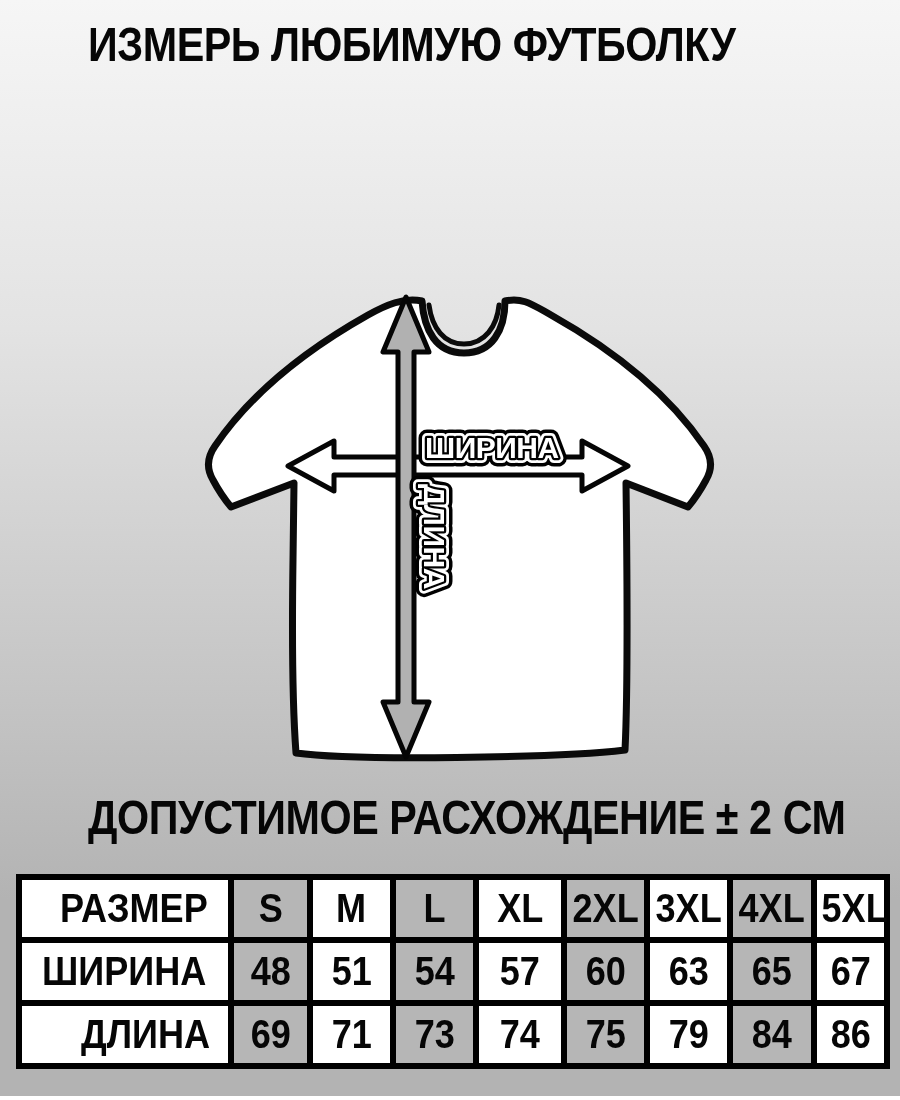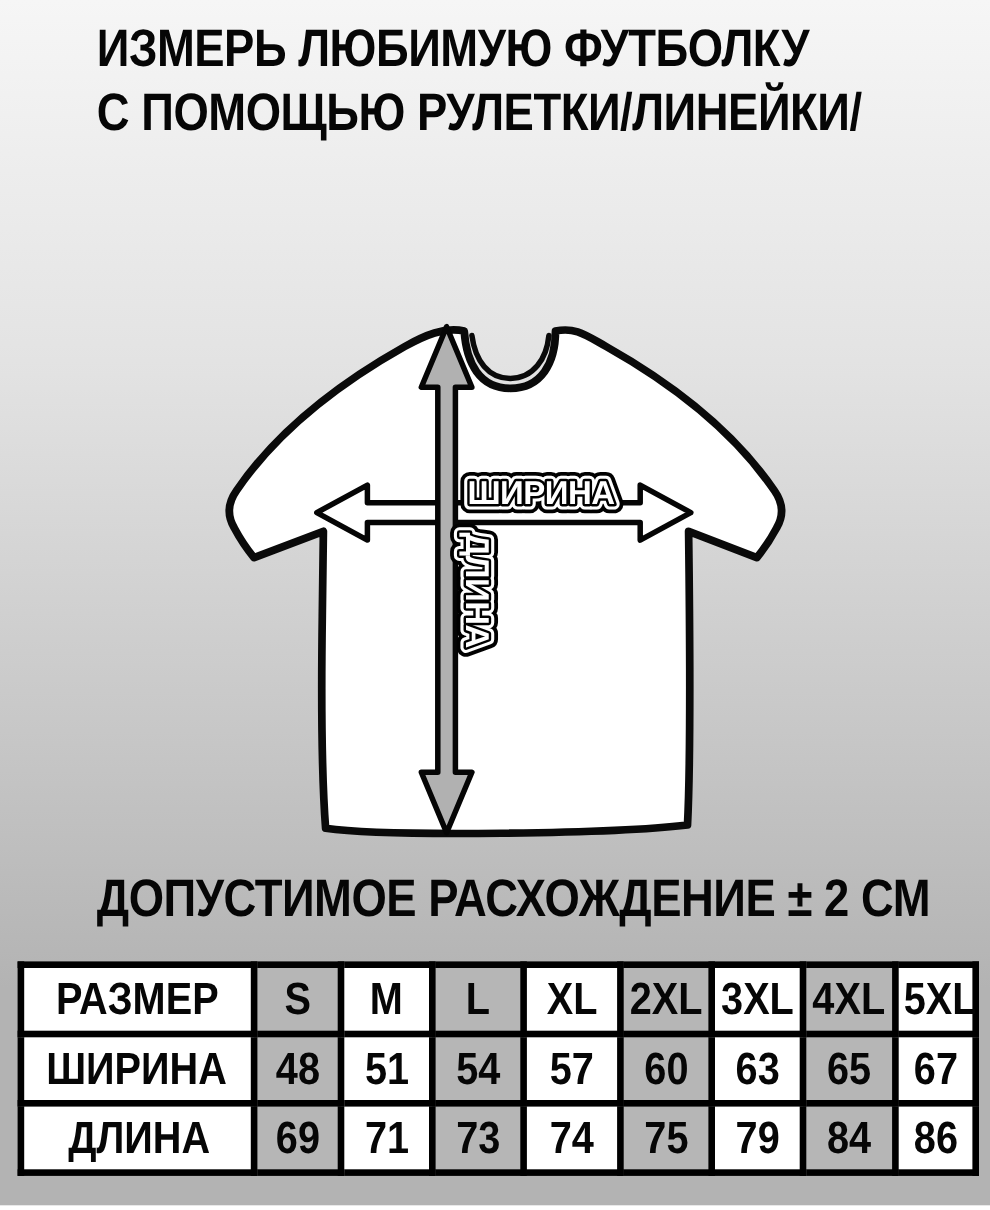--- a/index.html
+++ b/index.html
@@ -62,37 +62,36 @@
     border: 6px solid #000000;
     height: 57px;
     text-align: center;
     vertical-align: middle;
     font-size: 41px;
     font-weight: 700;
     padding: 0;
     background: #ffffff;
   }
   .size-table td.gray { background: #b6b6b6; }
-  .size-table td.rowlabel { text-align: center; padding-left: 20px; }
+  .size-table td.rowlabel { text-align: right; padding-left: 20px; }
   .size-table .tcond {
     display: inline-block;
     transform: scaleX(0.88);
     transform-origin: 50% 50%;
     white-space: nowrap;
   }
   .size-table td.rowlabel .tcond { transform-origin: 0 50%; }
 </style>
 </head>
 <body>
 
 <div class="page">
 
   <div class="header-block">
     <span class="header-line"><span class="cond">ИЗМЕРЬ ЛЮБИМУЮ ФУТБОЛКУ</span></span>
-    <span class="header-line"><span class="cond">С ПОМОЩЬЮ РУЛЕТКИ/ЛИНЕЙКИ/</span></span>
   </div>
 
   <svg class="diagram" viewBox="150 270 610 520" aria-hidden="true">
 
     <path class="shirt" d="
       M 422 301
       C 404 297 386 305 368 315
       C 320 342 256 386 215 446
       Q 203 463 213 480
       Q 221 495 231 507

